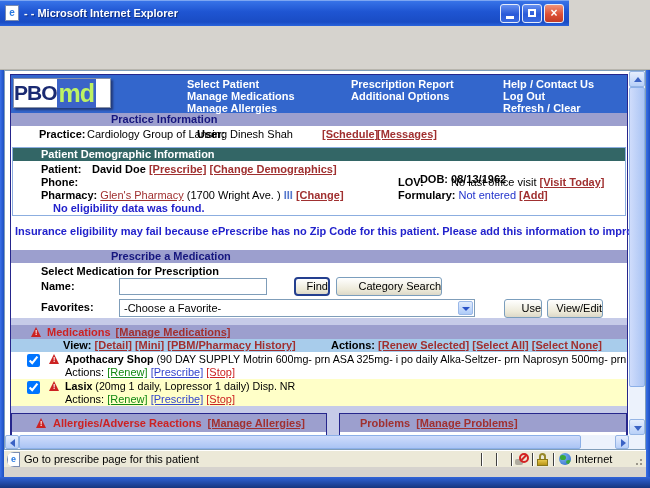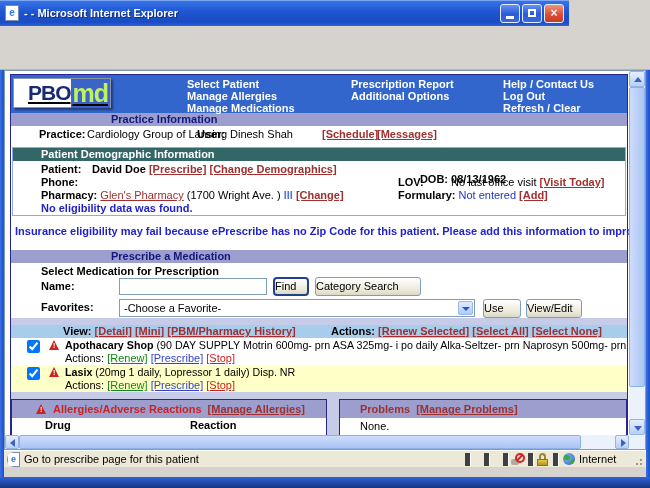--- a/index.html
+++ b/index.html
@@ -31,21 +31,21 @@
   .bottom-blue{position:absolute;left:0;right:0;top:477px;height:11px;
     background:linear-gradient(180deg,#2f63d8,#16357e);}
   
   .client{position:absolute;left:4px;top:70px;width:642px;height:380px;background:#fff;
     border:1px solid #7f9db9;box-sizing:border-box;}
   .viewport{position:absolute;left:0;top:0;width:624px;height:364px;overflow:hidden;background:#fff;}
   .page{position:absolute;left:5px;top:3px;width:618px;border:1px solid #26268c;background:#fff;box-sizing:border-box;}
   .banner{height:38px;background:#3366cc;position:relative;}
   .logo{position:absolute;left:2px;top:3px;width:96px;height:28px;background:#fff;
     border:1px solid #8a93a8;box-shadow:2px 2px 2px #223a7a;display:flex;align-items:center;
-    justify-content:flex-end;cursor:pointer;text-decoration:underline;}
+    justify-content:flex-start;cursor:pointer;}
   .logo-pbo{color:#1a2a72;font-weight:bold;font-size:21px;letter-spacing:-1px;}
   .logo-md{color:#bef264;font-weight:bold;font-size:25px;letter-spacing:-1px;background:#3b63c8;padding:0 2px;}
   .nav{position:absolute;top:3px;color:#fff;font-weight:bold;line-height:12px;white-space:nowrap;}
   .nav div{cursor:pointer;}
   .nav1{left:176px;} .nav2{left:340px;} .nav3{left:492px;}
   .bar{height:13px;background:#9c9fce;color:#16167e;font-weight:bold;line-height:13px;
     padding-left:100px;white-space:nowrap;}
   .practice-row{position:relative;height:16px;background:#fff;white-space:nowrap;}
   .practice-row span{position:absolute;top:2px;}
   .b{font-weight:bold;}
@@ -55,32 +55,32 @@
   .lnk-green{color:#118811;text-decoration:underline;cursor:pointer;}
   .lnk-red{color:#cc2222;text-decoration:underline;cursor:pointer;}
   .gap-w{height:5px;background:#fff;}
   .demo-box{margin:0 1px;border:1px solid #8caee0;}
   .demo-head{height:13px;background:#336666;color:#fff;font-weight:bold;line-height:13px;padding-left:28px;}
   .demo-body{position:relative;height:54px;background:#fff;}
   .dl{position:absolute;left:28px;white-space:nowrap;}
   .dr{position:absolute;left:385px;white-space:nowrap;}
   .lbl{display:inline-block;min-width:48px;font-weight:bold;}
   .lblr{display:inline-block;min-width:50px;font-weight:bold;}
-  .blue-bold{color:#2222cc;font-weight:bold;}
+  .blue-bold{color:#2222cc;font-weight:bold;margin-left:12px;}
   .flags{color:#5577cc;font-weight:bold;}
   .blue-val{color:#2233cc;}
   .ins{height:34px;background:#fff;color:#2222cc;font-weight:bold;
     padding:9px 0 0 4px;box-sizing:border-box;line-height:13px;white-space:nowrap;}
   .presc-body{position:relative;height:55px;background:#fff;}
   .presc-body .pl{position:absolute;white-space:nowrap;}
   .txt{position:absolute;left:108px;top:15px;width:148px;height:17px;border:1px solid #7f9db9;
     box-sizing:border-box;font:11px "Liberation Sans",sans-serif;padding:1px 3px;}
   .btn{position:absolute;box-sizing:border-box;border:1px solid #7b9ebd;border-radius:3px;
-    background:linear-gradient(180deg,#ffffff,#ece9d8 70%,#dcd8c8);font-size:11px;text-align:left;
-    line-height:17px;cursor:pointer;white-space:nowrap;}
+    background:linear-gradient(180deg,#ffffff,#ece9d8 70%,#dcd8c8);font-size:11px;text-align:right;
+    line-height:17px;cursor:pointer;white-space:nowrap;margin-left:21px;}
   .btn-find{left:262px;top:14px;width:36px;height:19px;border:2px solid #243f8f;border-radius:4px;line-height:14px;}
   .btn-cat{left:304px;top:14px;width:106px;height:19px;}
   .btn-use{left:472px;top:36px;width:38px;height:19px;}
   .btn-ve{left:515px;top:36px;width:56px;height:19px;}
   .select{position:absolute;left:108px;top:36px;width:356px;height:18px;border:1px solid #7f9db9;
     background:#fff;box-sizing:border-box;line-height:16px;padding-left:4px;cursor:pointer;}
   .sel-arrow{position:absolute;right:1px;top:1px;width:15px;height:14px;border:1px solid #9ab8e8;
     border-radius:2px;background:linear-gradient(180deg,#e2ecfd,#aecbf8);box-sizing:border-box;}
   .sel-arrow::after{content:"";position:absolute;left:3px;top:5px;border-left:4px solid transparent;
     border-right:4px solid transparent;border-top:4px solid #2a52c8;}
@@ -124,21 +124,21 @@
   .t-lt{left:4px;top:3px;border-top:4px solid transparent;border-bottom:4px solid transparent;border-right:5px solid #3a62c4;}
   .t-rt{left:5px;top:3px;border-top:4px solid transparent;border-bottom:4px solid transparent;border-left:5px solid #3a62c4;}
   .vthumb{position:absolute;left:0;top:16px;width:16px;height:300px;box-sizing:border-box;
     border:1px solid #8cb0e8;border-radius:2px;background:linear-gradient(90deg,#cfdcfb,#aac4f4);cursor:pointer;}
   .hthumb{position:absolute;left:14px;top:0;width:562px;height:14px;box-sizing:border-box;
     border:1px solid #8cb0e8;border-radius:2px;background:linear-gradient(180deg,#cfdcfb,#aac4f4);cursor:pointer;}
   
   .statusbar{position:absolute;left:4px;right:4px;top:450px;height:17px;background:#ece9d8;
     border-top:1px solid #fff;box-sizing:border-box;display:flex;align-items:center;padding:0 3px;}
   .st-text{flex:1;display:flex;align-items:center;gap:4px;white-space:nowrap;overflow:hidden;border-radius:7px;}
-  .seg{height:13px;border-left:5px solid #404040;box-shadow:1px 0 0 #fff inset;
+  .seg{height:13px;border-left:1px solid #404040;box-shadow:1px 0 0 #fff inset;
     display:flex;align-items:center;justify-content:center;}
   .seg-sm{width:14px;}
   .seg-ic{width:20px;}
   .seg-zone{width:80px;gap:4px;justify-content:flex-start;padding-left:5px;box-sizing:border-box;}
   .ie-doc.sm{width:11px;height:13px;font-size:9px;line-height:12px;}
   .privacy{position:relative;width:14px;height:13px;}
   .privacy::before{content:"";position:absolute;left:0;bottom:1px;width:8px;height:6px;background:#b0aca0;border-radius:2px;}
   .p-circ{position:absolute;right:0;top:0;width:10px;height:10px;border:2px solid #d42222;border-radius:50%;box-sizing:border-box;}
   .p-circ::after{content:"";position:absolute;left:2px;top:-1px;width:2px;height:7px;background:#d42222;transform:rotate(45deg);}
   .lock{position:relative;width:12px;height:13px;}
@@ -181,22 +181,22 @@
     <div class="viewport">
       <div class="page">
 
         <div class="banner">
           <div class="logo">
             <span class="logo-pbo">PBO</span>
               <span class="logo-md">md</span>
           </div>
           <div class="nav nav1">
             <div>Select Patient</div>
+            <div>Manage Medications</div>
             <div>Manage Allergies</div>
-            <div>Manage Medications</div>
           </div>
           <div class="nav nav2">
             <div>Prescription Report</div>
             <div>Additional Options</div>
           </div>
           <div class="nav nav3">
             <div>Help / Contact Us</div>
             <div>Log Out</div>
             <div>Refresh / Clear</div>
           </div>
@@ -262,20 +262,25 @@
           <span class="pl b" style="left:30px;top:38px;">Favorites:</span>
           <span class="select">
             <span>-Choose a Favorite-</span>
             <span class="sel-arrow"></span>
           </span>
           <span class="btn btn-use">Use</span>
           <span class="btn btn-ve">View/Edit</span>
         </div>
         <div class="gap-p"></div>
 
+        <div class="meds-head">
+          <span class="warn"></span>
+          <span class="red-title">Medications</span>
+          <span class="lnk-m">[Manage Medications]</span>
+        </div>
         <div class="view-row">
           <span class="vl">
             <span class="b">View:</span>
             <span class="lnk-m">[Detail]</span>
             <span class="lnk-m">[Mini]</span>
             <span class="lnk-m">[PBM/Pharmacy History]</span>
           </span>
           <span class="al">
             <span class="b">Actions:</span>
             <span class="lnk-m">[Renew Selected]</span>

